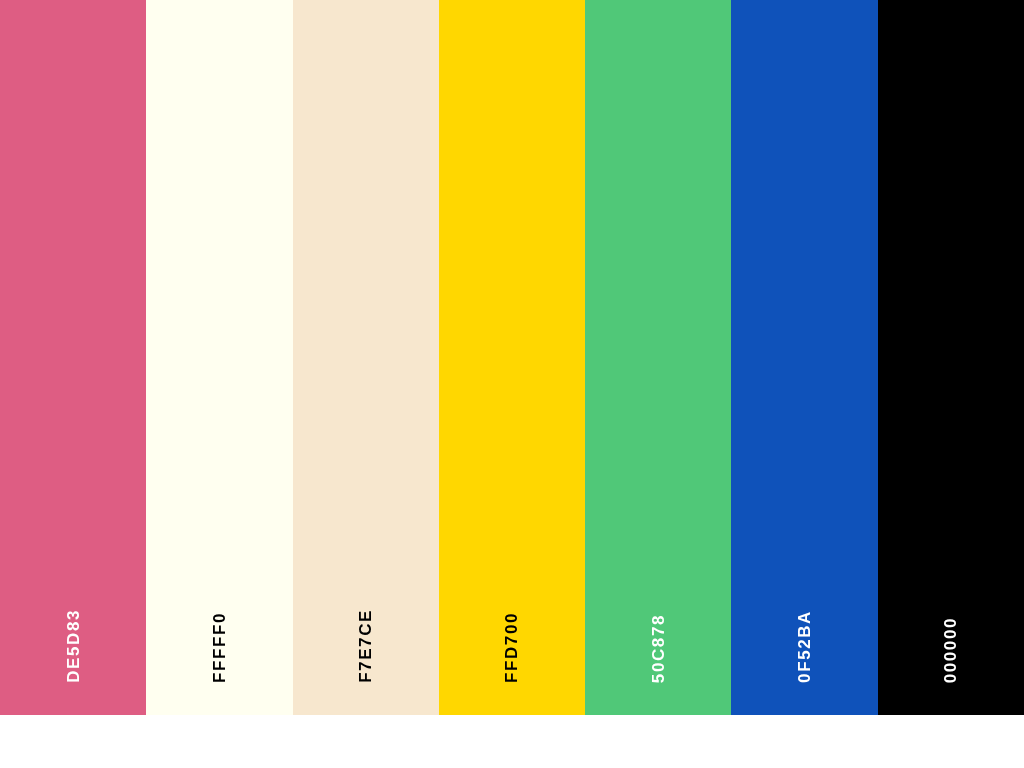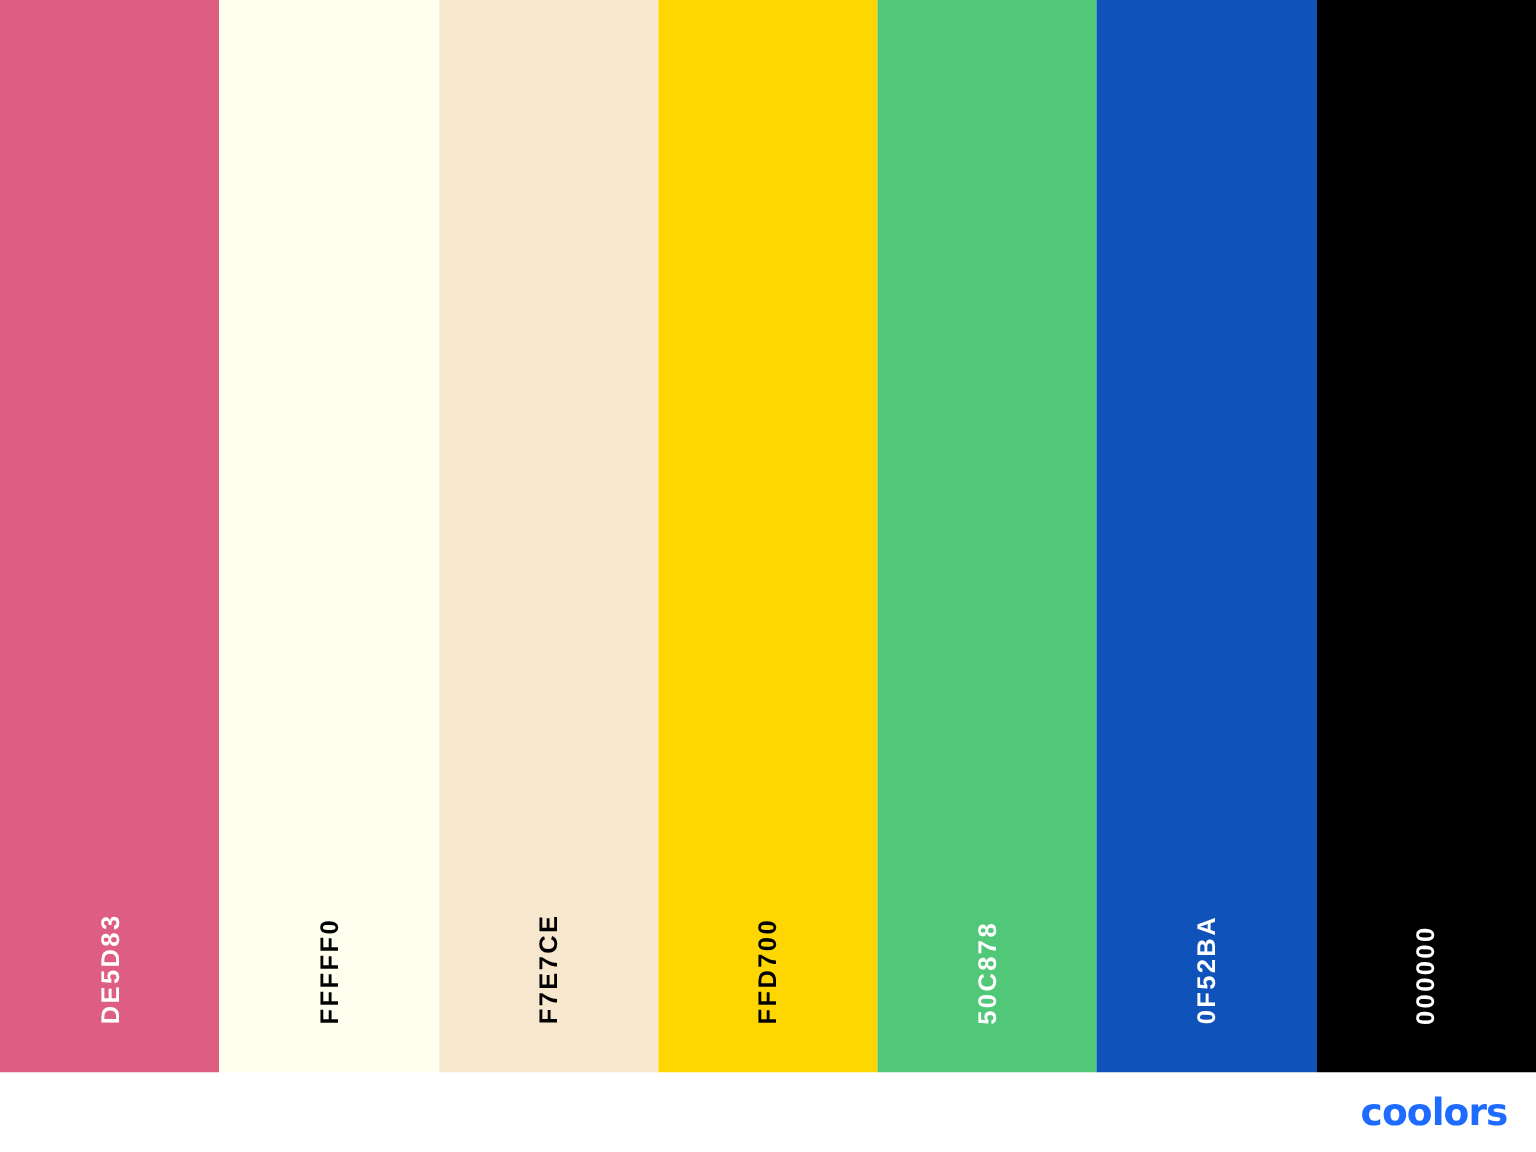--- a/index.html
+++ b/index.html
@@ -104,19 +104,14 @@
         <span class="swatch-label" style="color: rgb(255, 255, 255);">50C878</span>
       </div>
       <div class="swatch" style="background: rgb(15, 82, 186);">
         <span class="swatch-label" style="color: rgb(255, 255, 255);">0F52BA</span>
       </div>
       <div class="swatch" style="background: rgb(0, 0, 0);">
         <span class="swatch-label" style="color: rgb(255, 255, 255);">000000</span>
       </div>
     </div>
 
-  <div id="footer-bar" style="height: 53px;">
-    <div id="brand-logo">
-      <span id="brand-logo-text" style="color: rgb(30, 107, 255);">coolors</span>
-    </div>
-  </div>
 
 </div>
 
 </body></html>

